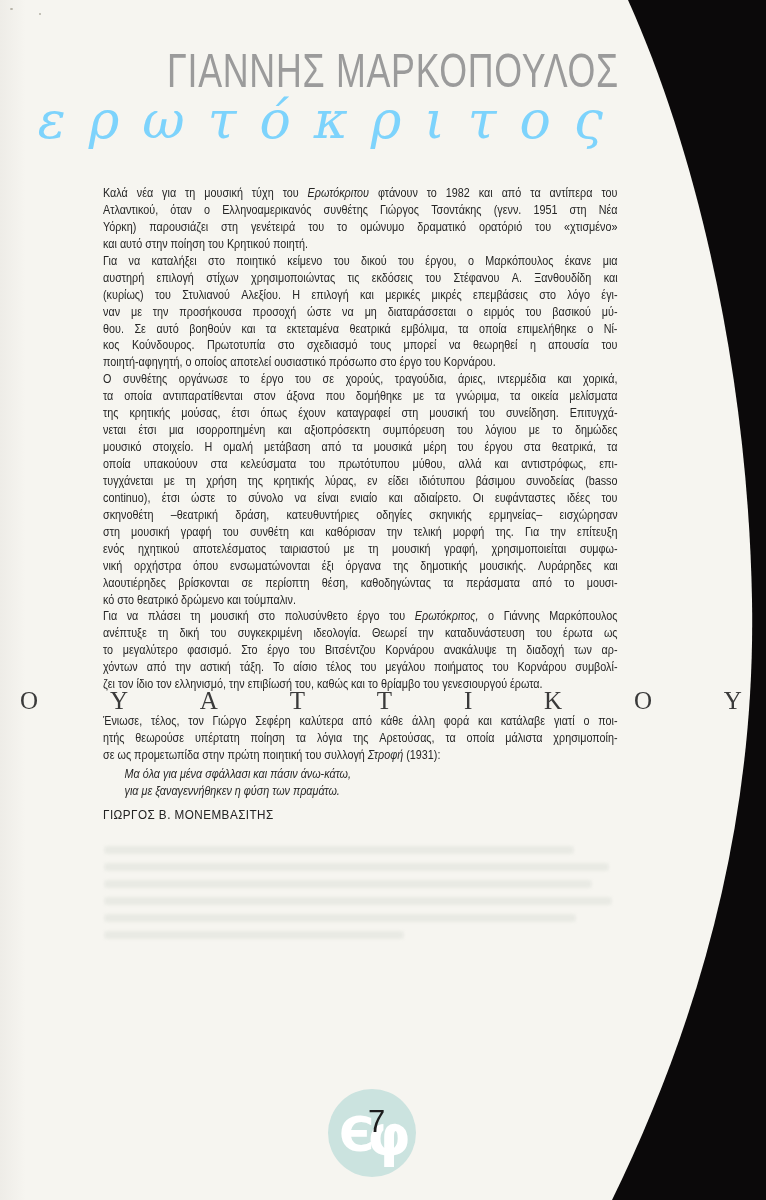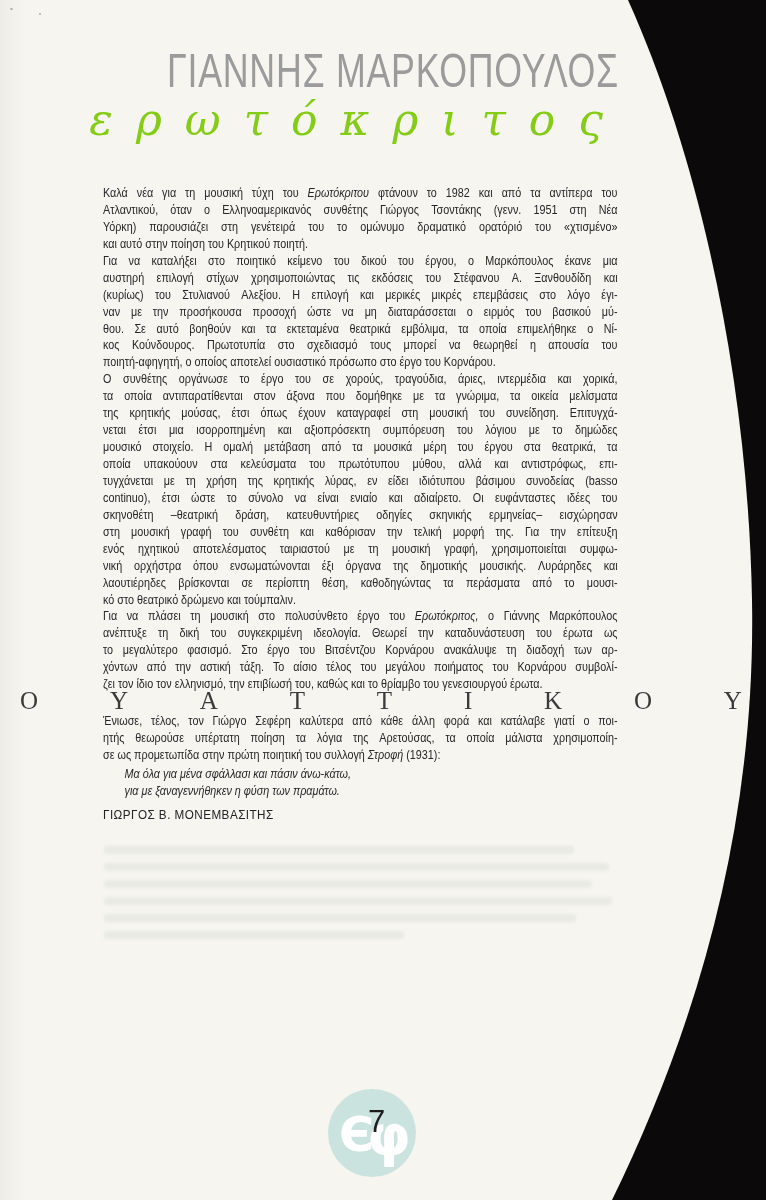--- a/index.html
+++ b/index.html
@@ -9,21 +9,21 @@
   
   .edge-shade{position:absolute;left:0;top:0;width:26px;height:1200px;
     background:linear-gradient(90deg,#eceae5 0%,rgba(246,245,240,0) 100%);opacity:.8;}
   .speck{position:absolute;border-radius:50%;background:#b3b0a6;}
 
   .title-wrap{position:absolute;left:0;top:47px;width:618px;text-align:right;}
   .title-inner{display:inline-block;transform:scaleX(0.73);transform-origin:right center;
     font-size:49px;line-height:46px;letter-spacing:1px;color:#9b9b9b;font-weight:400;white-space:nowrap;}
   .subtitle-wrap{position:absolute;left:0;top:94px;width:626px;text-align:right;}
   .subtitle-inner{display:inline-block;font-family:"DejaVu Serif",serif;font-style:italic;
-    font-size:44px;line-height:52px;letter-spacing:23px;color:#84cc16;white-space:nowrap;}
+    font-size:52px;line-height:52px;letter-spacing:23px;color:#7dd3fc;white-space:nowrap;}
 
   .textcol{position:absolute;left:103px;width:620px;transform:scaleX(0.83);
     transform-origin:left top;font-size:13px;color:#262626;}
   .article{top:185px;}
   .closing{top:713px;}
   .quote{top:766px;font-style:italic;}
   .quote .tl{margin-left:26px;}
   .tl{display:flex;justify-content:space-between;height:16.95px;line-height:16.95px;white-space:nowrap;}
   .tl.end{justify-content:flex-start;gap:3.6px;}
   .tl span{flex:0 0 auto;}

